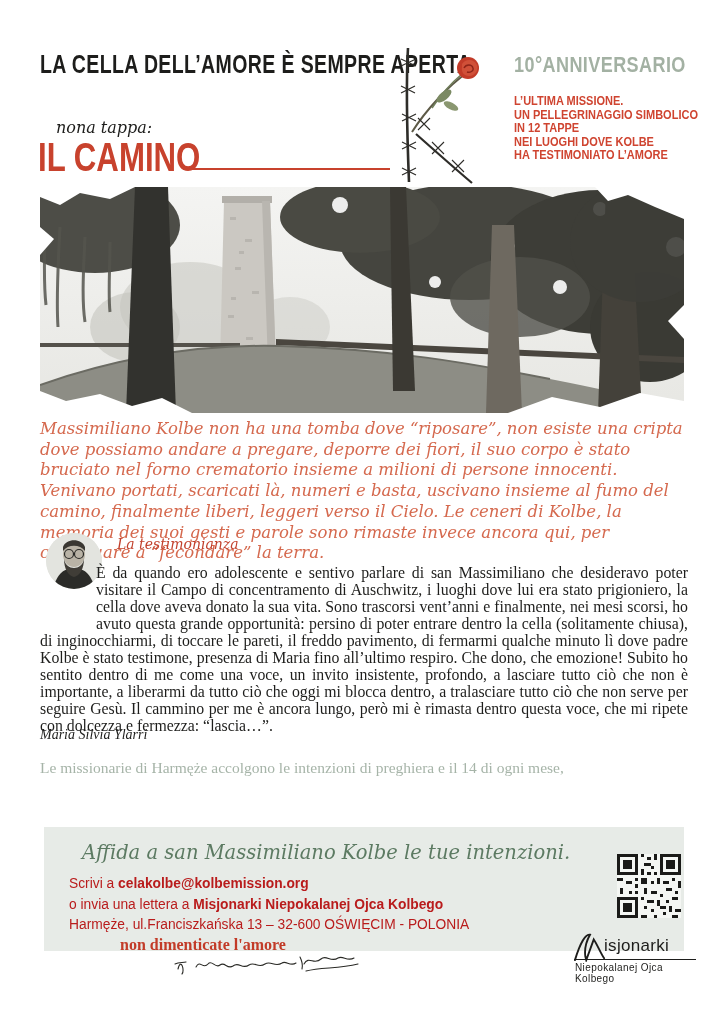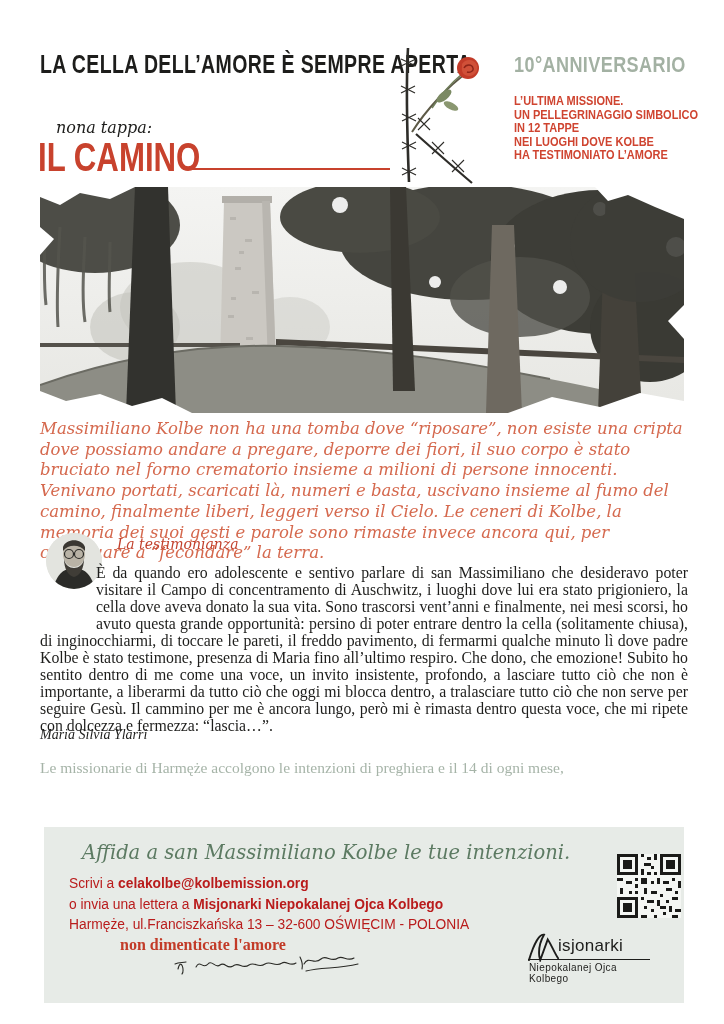--- a/index.html
+++ b/index.html
@@ -23,31 +23,31 @@
   
   .avatar{left:46px;top:533px;width:56px;height:56px;border-radius:50%;overflow:hidden;background:#e3e4df;}
   .testimony-heading{left:117px;top:536px;font-family:"DejaVu Serif",serif;font-style:italic;
                      font-size:14px;color:#c2412c;text-align:center;}
   .testimony-body{left:40px;top:564px;width:648px;font-size:15.8px;line-height:17px;
                   text-align:justify;color:#1e1e1c;}
   .float-spacer{float:left;width:56px;height:54px;}
   .testimony-author{left:40px;top:727px;font-style:italic;font-size:14px;color:#1e1e1c;}
   .note{left:40px;top:757px;font-size:15.5px;line-height:21.5px;color:#a6b4a8;}
   
-  .footer-box{left:44px;top:827px;width:640px;height:176px;background:#e7ebe7;}
+  .footer-box{left:44px;top:827px;width:640px;height:124px;background:#e7ebe7;}
   .box-heading{left:38px;top:14px;font-family:"DejaVu Serif",serif;font-style:italic;
                font-size:19.5px;color:#5c7a62;}
   .contact{left:25px;top:47px;font-family:"Liberation Sans",sans-serif;font-size:13.8px;
            line-height:20.5px;color:#b91c1c;}
   .contact b{font-weight:bold;}
   .qr{left:573px;top:27px;width:64px;height:64px;}
   .motto{left:76px;top:109px;font-family:Liberation Serif, serif;font-weight:bold;
          font-size:16px;color:#c23b28;}
   .signature{left:128px;top:124px;width:190px;height:26px;}
-  .logo{left:482px;top:103px;width:128px;height:46px;font-family:"Liberation Sans",sans-serif;color:#1d1d1b;}
+  .logo{left:528px;top:103px;width:128px;height:46px;font-family:"Liberation Sans",sans-serif;color:#1d1d1b;}
   .logo-word{position:absolute;left:32px;top:6px;font-size:17px;letter-spacing:.3px;}
   .logo-rule{position:absolute;left:2px;top:29px;width:122px;height:1px;background:#1d1d1b;}
   .logo-sub{position:absolute;left:3px;top:32px;font-size:10px;letter-spacing:.4px;}
 </style>
 </head>
 <body>
 
 <div class="page">
 
   <div class="abs cond main-title">LA CELLA DELL’AMORE È SEMPRE APERTA</div>

